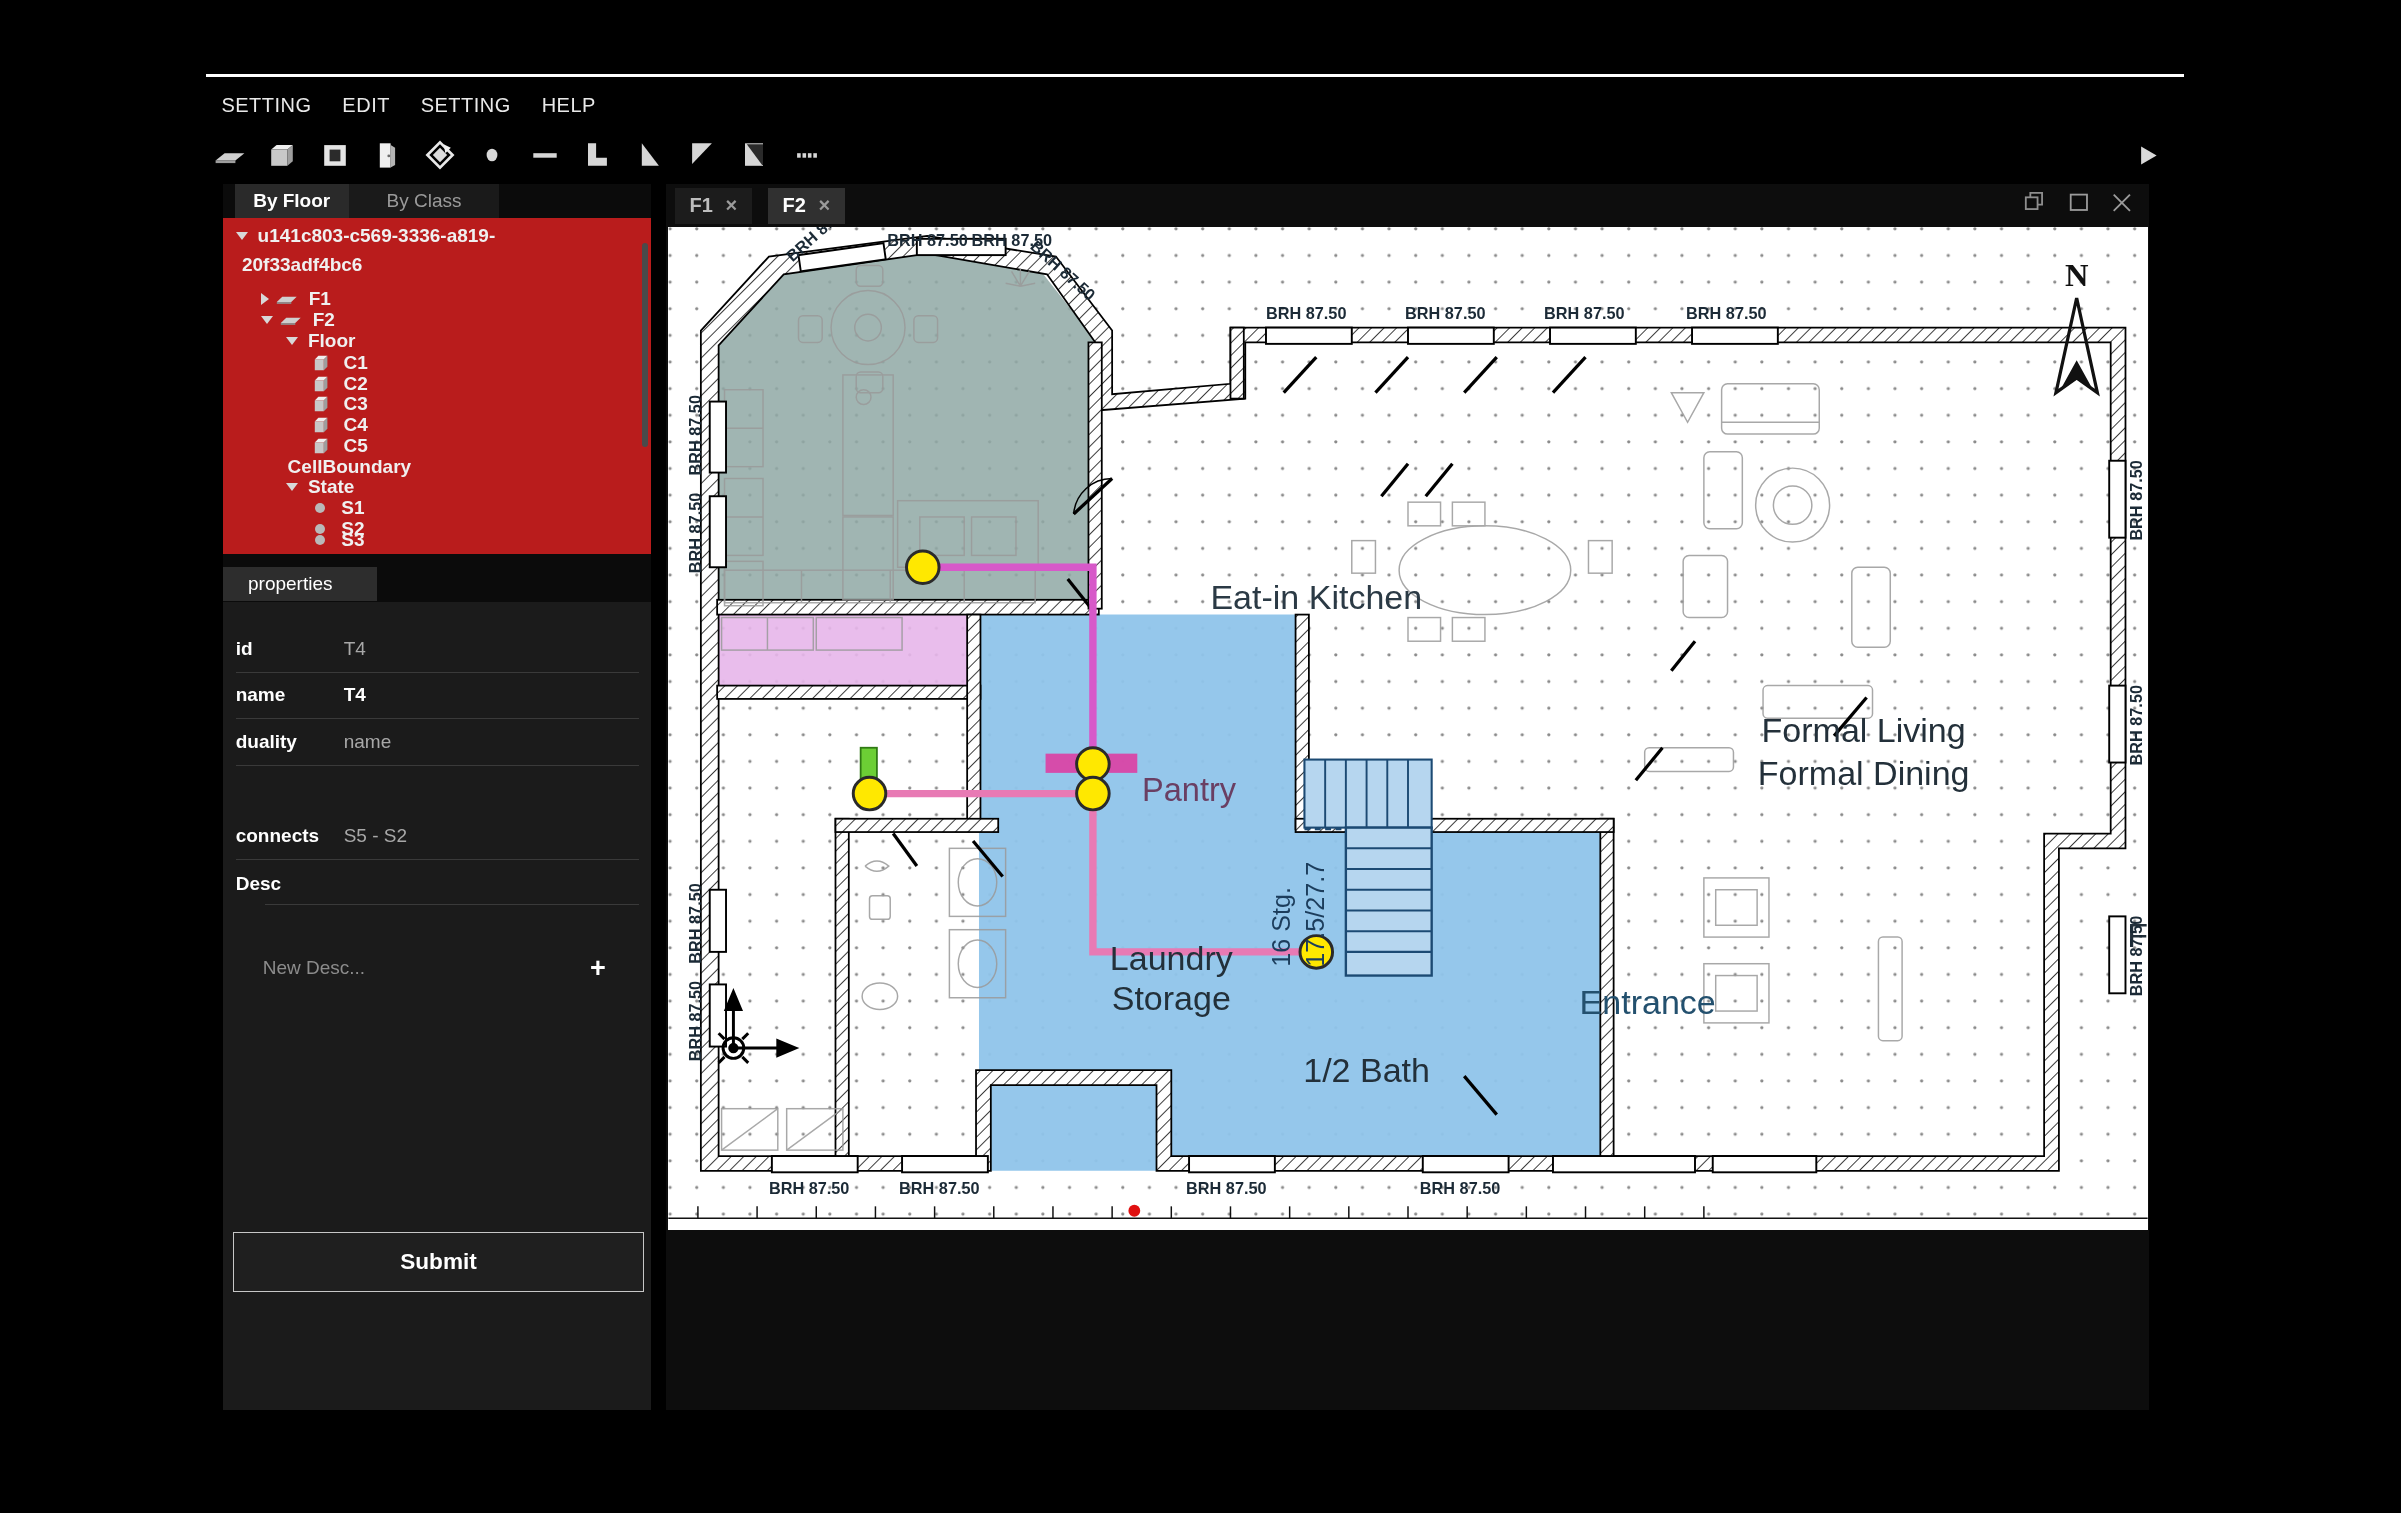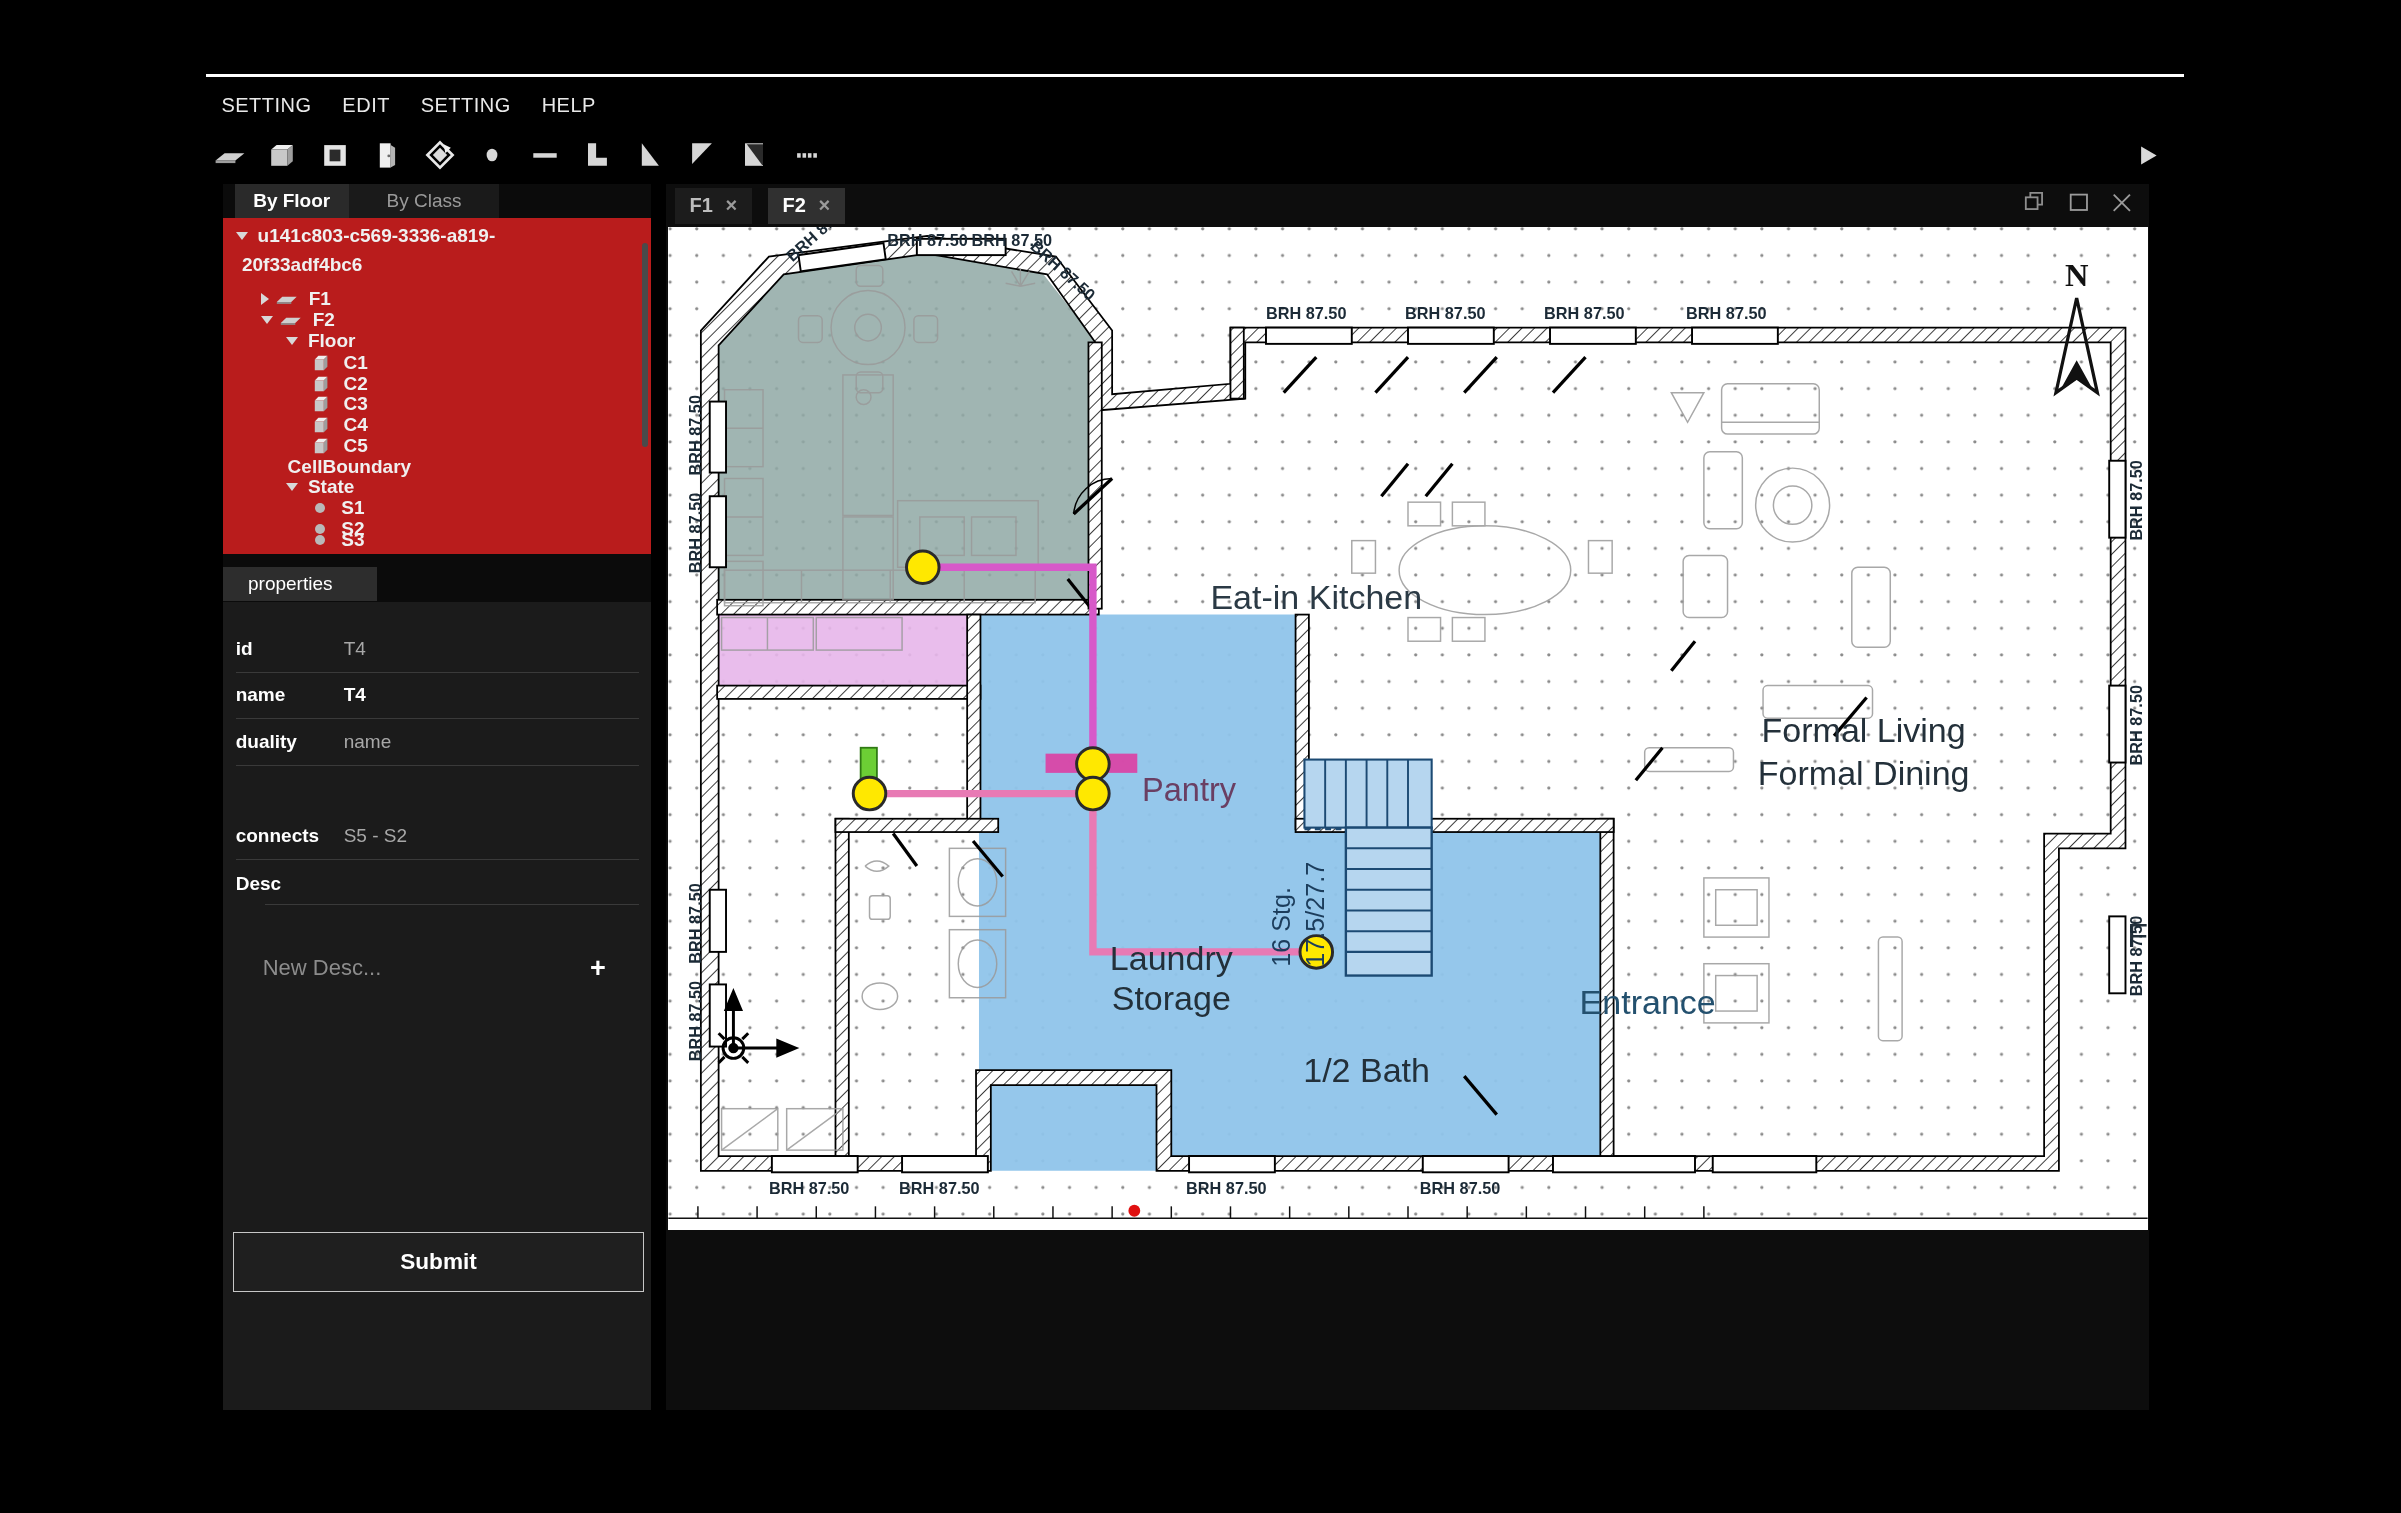--- a/index.html
+++ b/index.html
@@ -45,21 +45,21 @@
   .propshead{position:absolute;left:0;top:383px;width:154px;height:34px;background:#2d2d2d;
              display:flex;align-items:center;padding-left:25px;color:#fff;font-size:19px;box-sizing:border-box;}
   .propsbox{position:absolute;left:0;top:418px;width:428px;height:808px;background:#1b1b1b;}
   .prow{position:absolute;left:12.7px;width:403px;height:47px;border-bottom:0.9px solid #3a3a3a;
         display:flex;align-items:center;box-sizing:border-box;}
   .pkey{color:#fff;font-size:19px;font-weight:bold;width:108px;}
   .pval{color:#a8a8a8;font-size:19px;}
   .pval.strong{color:#fff;font-weight:bold;}
   .descrow{position:absolute;left:12.7px;width:403px;height:42px;display:flex;align-items:center;}
   .addlocal{position:absolute;left:27px;color:#fff;font-size:19px;font-weight:bold;}
-  .newdesc{position:absolute;left:27px;color:#8c8c8c;font-size:22px;}
+  .newdesc{position:absolute;left:27px;color:#8c8c8c;font-size:19px;}
   .plusbtn{position:absolute;right:33px;color:#fff;font-size:27px;font-weight:bold;cursor:pointer;line-height:1;}
   .divline{position:absolute;height:0.9px;background:#3a3a3a;}
   .submitbtn{position:absolute;left:233px;top:1232px;width:411px;height:60px;background:#1f1f1f;
              border:1.8px solid #c7c7c7;color:#fff;font-size:22.6px;font-weight:bold;cursor:pointer;
              display:flex;align-items:center;justify-content:center;box-sizing:border-box;}
 
   
   .viewport{position:absolute;left:666px;top:184px;width:1483px;height:1226px;background:#0d0d0d;}
   .vtabs{position:absolute;left:0;top:0;width:1483px;height:40px;}
   .vtab{position:absolute;top:3.6px;height:36px;display:flex;align-items:center;gap:12.7px;

